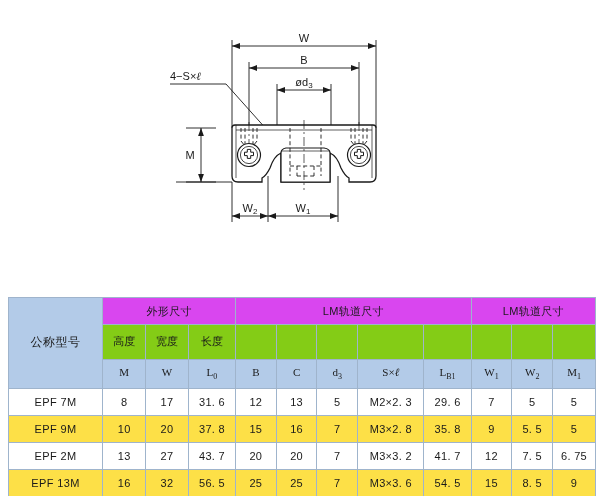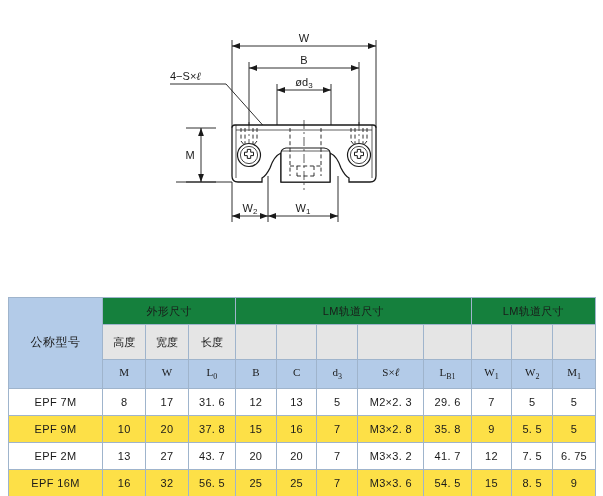--- a/index.html
+++ b/index.html
@@ -58,36 +58,37 @@
     border: 1px solid #9fb4cc;
     padding: 0;
     text-align: center;
     vertical-align: middle;
     font-size: 11px;
     font-weight: normal;
     color: #1a1a1a;
     line-height: 1.1;
   }
   th.grouphdr {
-    background: #15803d;
+    background: #d946ef;
     height: 26px;
     font-size: 11.5px;
     font-weight: bold;
     letter-spacing: .3px;
   }
   th.blankhdr {
     background: #b3cbe8;
   }
   th.cnhdr {
-    background: #e5e5e5;
+    background: #84cc16;
     height: 34px;
     font-size: 11.5px;
     font-weight: bold;
     vertical-align: bottom;
     padding-bottom: 3px;
+    font-family: Liberation Mono, monospace;
   }
   th.symhdr {
     background: #b3cbe8;
     height: 28px;
     font-size: 11px;
     font-weight: bold;
     vertical-align: middle;
     font-family: "Liberation Serif", serif;
   }
   th.symhdr .sub {
@@ -395,21 +396,21 @@
         <td class="val">20</td>
         <td class="val">20</td>
         <td class="val">7</td>
         <td class="val">M3×3. 2</td>
         <td class="val">41. 7</td>
         <td class="val">12</td>
         <td class="val">7. 5</td>
         <td class="val">6. 75</td>
       </tr>
       <tr class="even">
-        <td class="model">EPF  16M</td>
+        <td class="model">EPF  13M</td>
         <td class="val">16</td>
         <td class="val">32</td>
         <td class="val">56. 5</td>
         <td class="val">25</td>
         <td class="val">25</td>
         <td class="val">7</td>
         <td class="val">M3×3. 6</td>
         <td class="val">54. 5</td>
         <td class="val">15</td>
         <td class="val">8. 5</td>

